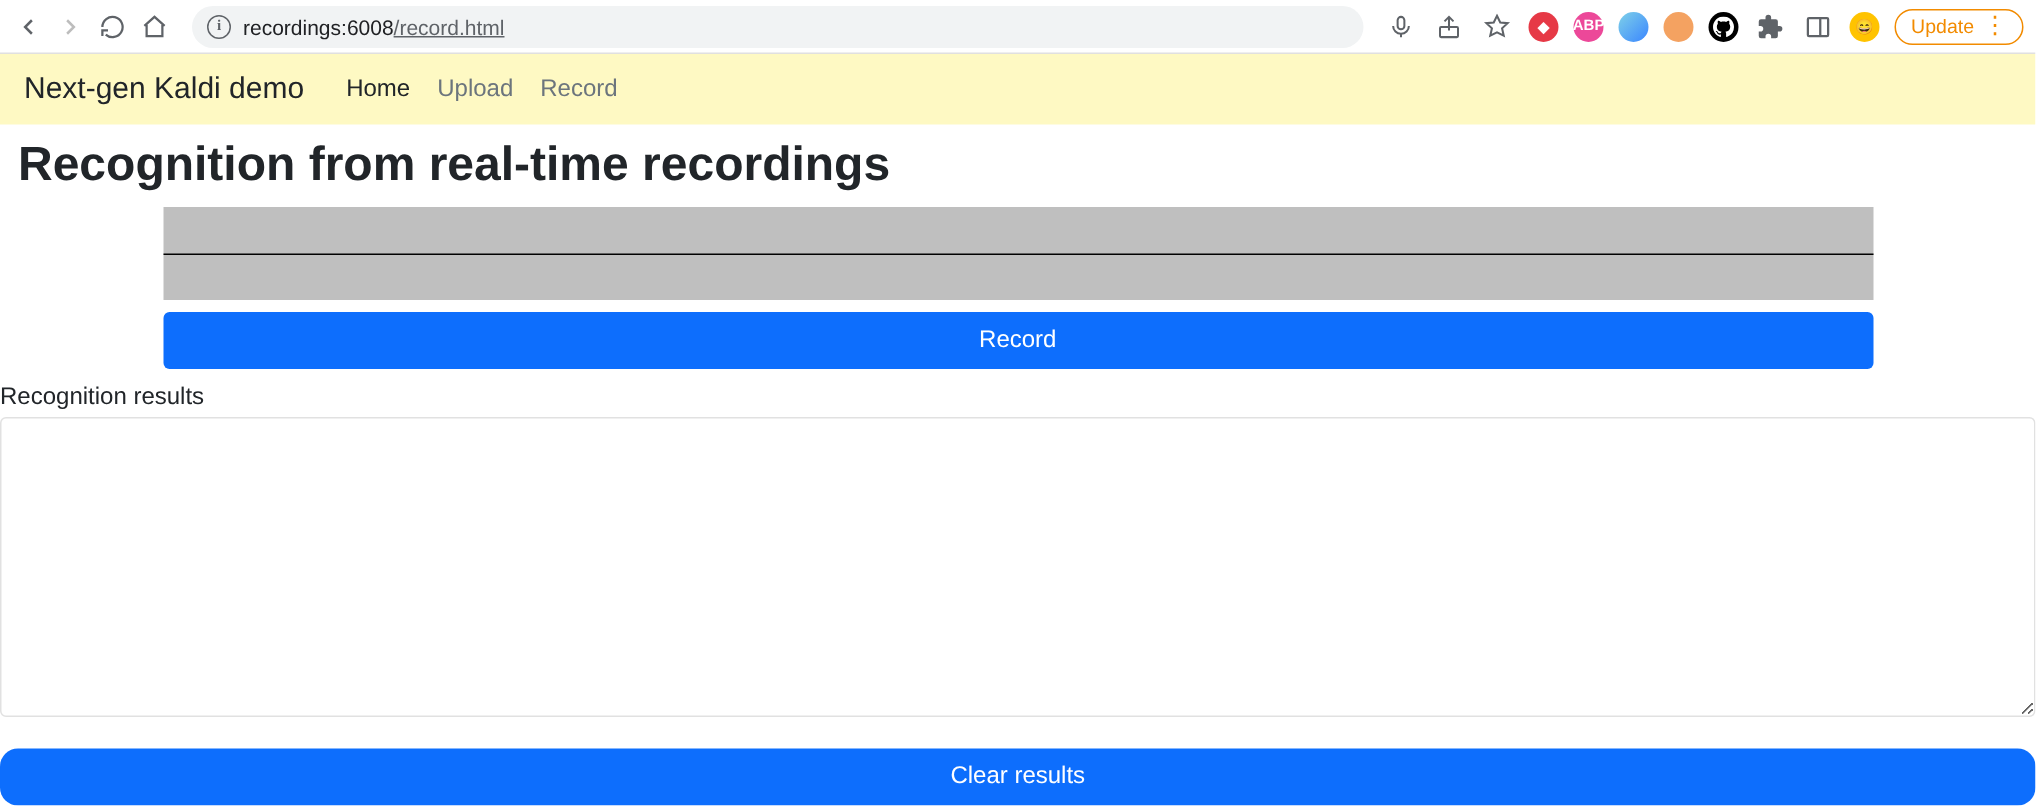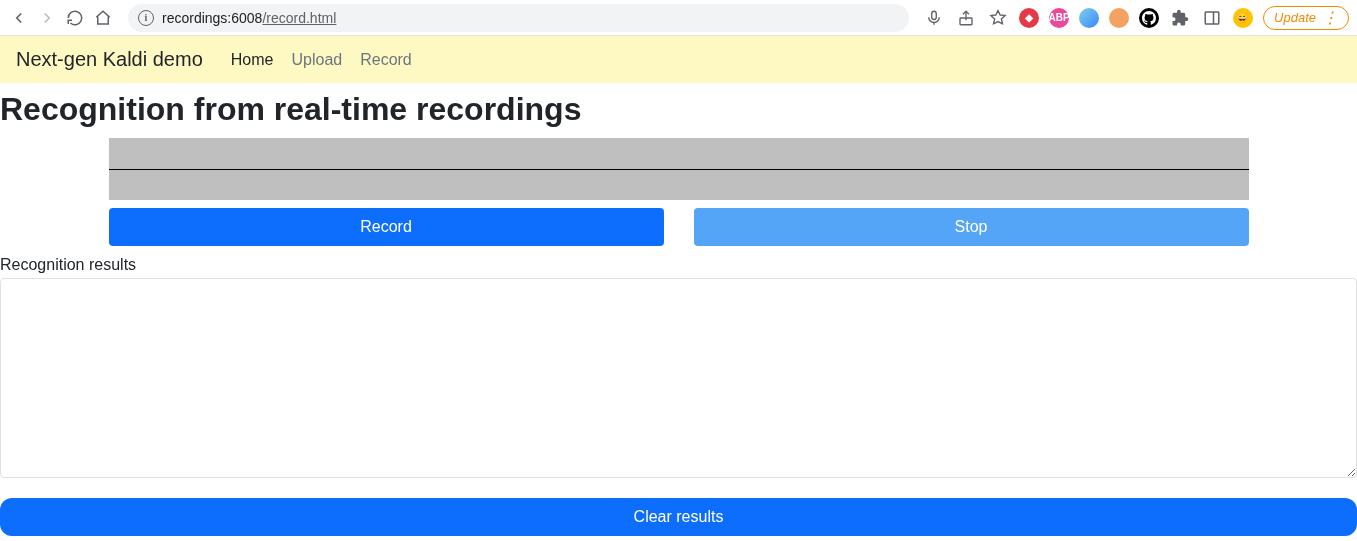--- a/index.html
+++ b/index.html
@@ -95,21 +95,20 @@
       border: 1px solid #f28b00;
       color: #f28b00;
       background: #fff;
       border-radius: 14px;
       padding: 3px 10px;
       font-size: 13px;
       display: flex;
       align-items: center;
       gap: 6px;
       cursor: pointer;
-      font-style: italic;
     }
     .update-btn .dots {
       color: #f28b00;
       font-size: 16px;
       line-height: 1;
     }
     
     .navbar {
       background: #fef9c3;
       padding: 12px 16px;
@@ -129,20 +128,21 @@
     }
     .nav-link.active {
       color: #212529;
     }
     
     .page-title {
       font-size: 32px;
       font-weight: 600;
       color: #212529;
       padding: 8px 0 10px 0;
+      margin-left: 12px;
     }
     .waveform-container {
       margin: 0 auto;
       width: 1140px;
       height: 62px;
       background: #bfbfbf;
       position: relative;
       margin-bottom: 8px;
     }
     .waveform-line {
@@ -293,21 +293,20 @@
 
 
 <h1 class="page-title">Recognition from real-time recordings</h1>
 
 <div class="waveform-container">
   <div class="waveform-line"></div>
 </div>
 
 <div class="button-row">
   <button class="btn btn-primary">Record</button>
-  <button class="btn btn-info">Stop</button>
 </div>
 
 <div class="results-label">Recognition results</div>
 
 <textarea class="results-box" readonly="" style=""></textarea>
 
 <button class="clear-btn">Clear results</button>
 
 
 

